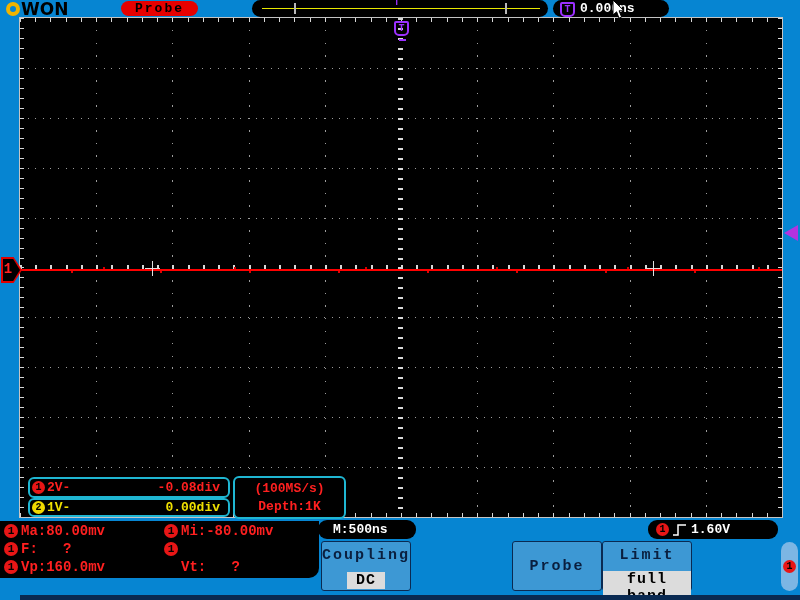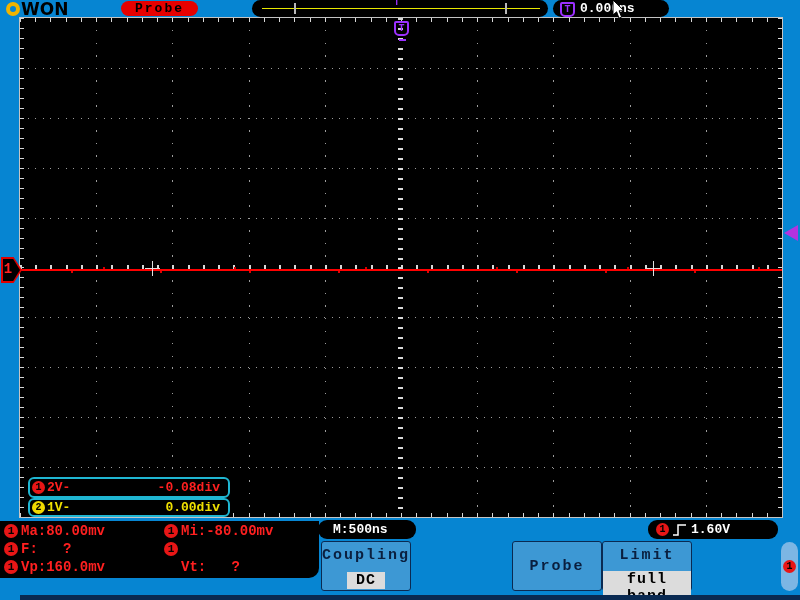--- a/index.html
+++ b/index.html
@@ -168,20 +168,24 @@
     <div class="abs infobox" style="left:8px;top:459px;width:202px;height:21px;">
       <span class="badge" style="margin-left:2px;">1</span>
       <span class="lbl ch-red">2V-</span>
       <span class="val ch-red">-0.08div</span>
     </div>
     <div class="abs infobox" style="left:8px;top:480px;width:202px;height:19px;">
       <span class="badge yellow" style="margin-left:2px;">2</span>
       <span class="lbl ch-yellow">1V-</span>
       <span class="val ch-yellow">0.00div</span>
     </div>
+    <div class="abs infobox samplebox">
+      <span class="ch-red">(100MS/s)</span>
+      <span class="ch-red">Depth:1K</span>
+    </div>
   </div>
 
   <div class="abs chan-marker">
     <div class="chan-outer"></div>
     <div class="chan-inner"></div>
     <div class="chan-num">1</div>
   </div>
   <div class="abs trig-arrow"></div>
 
   <div class="abs meas-panel">

